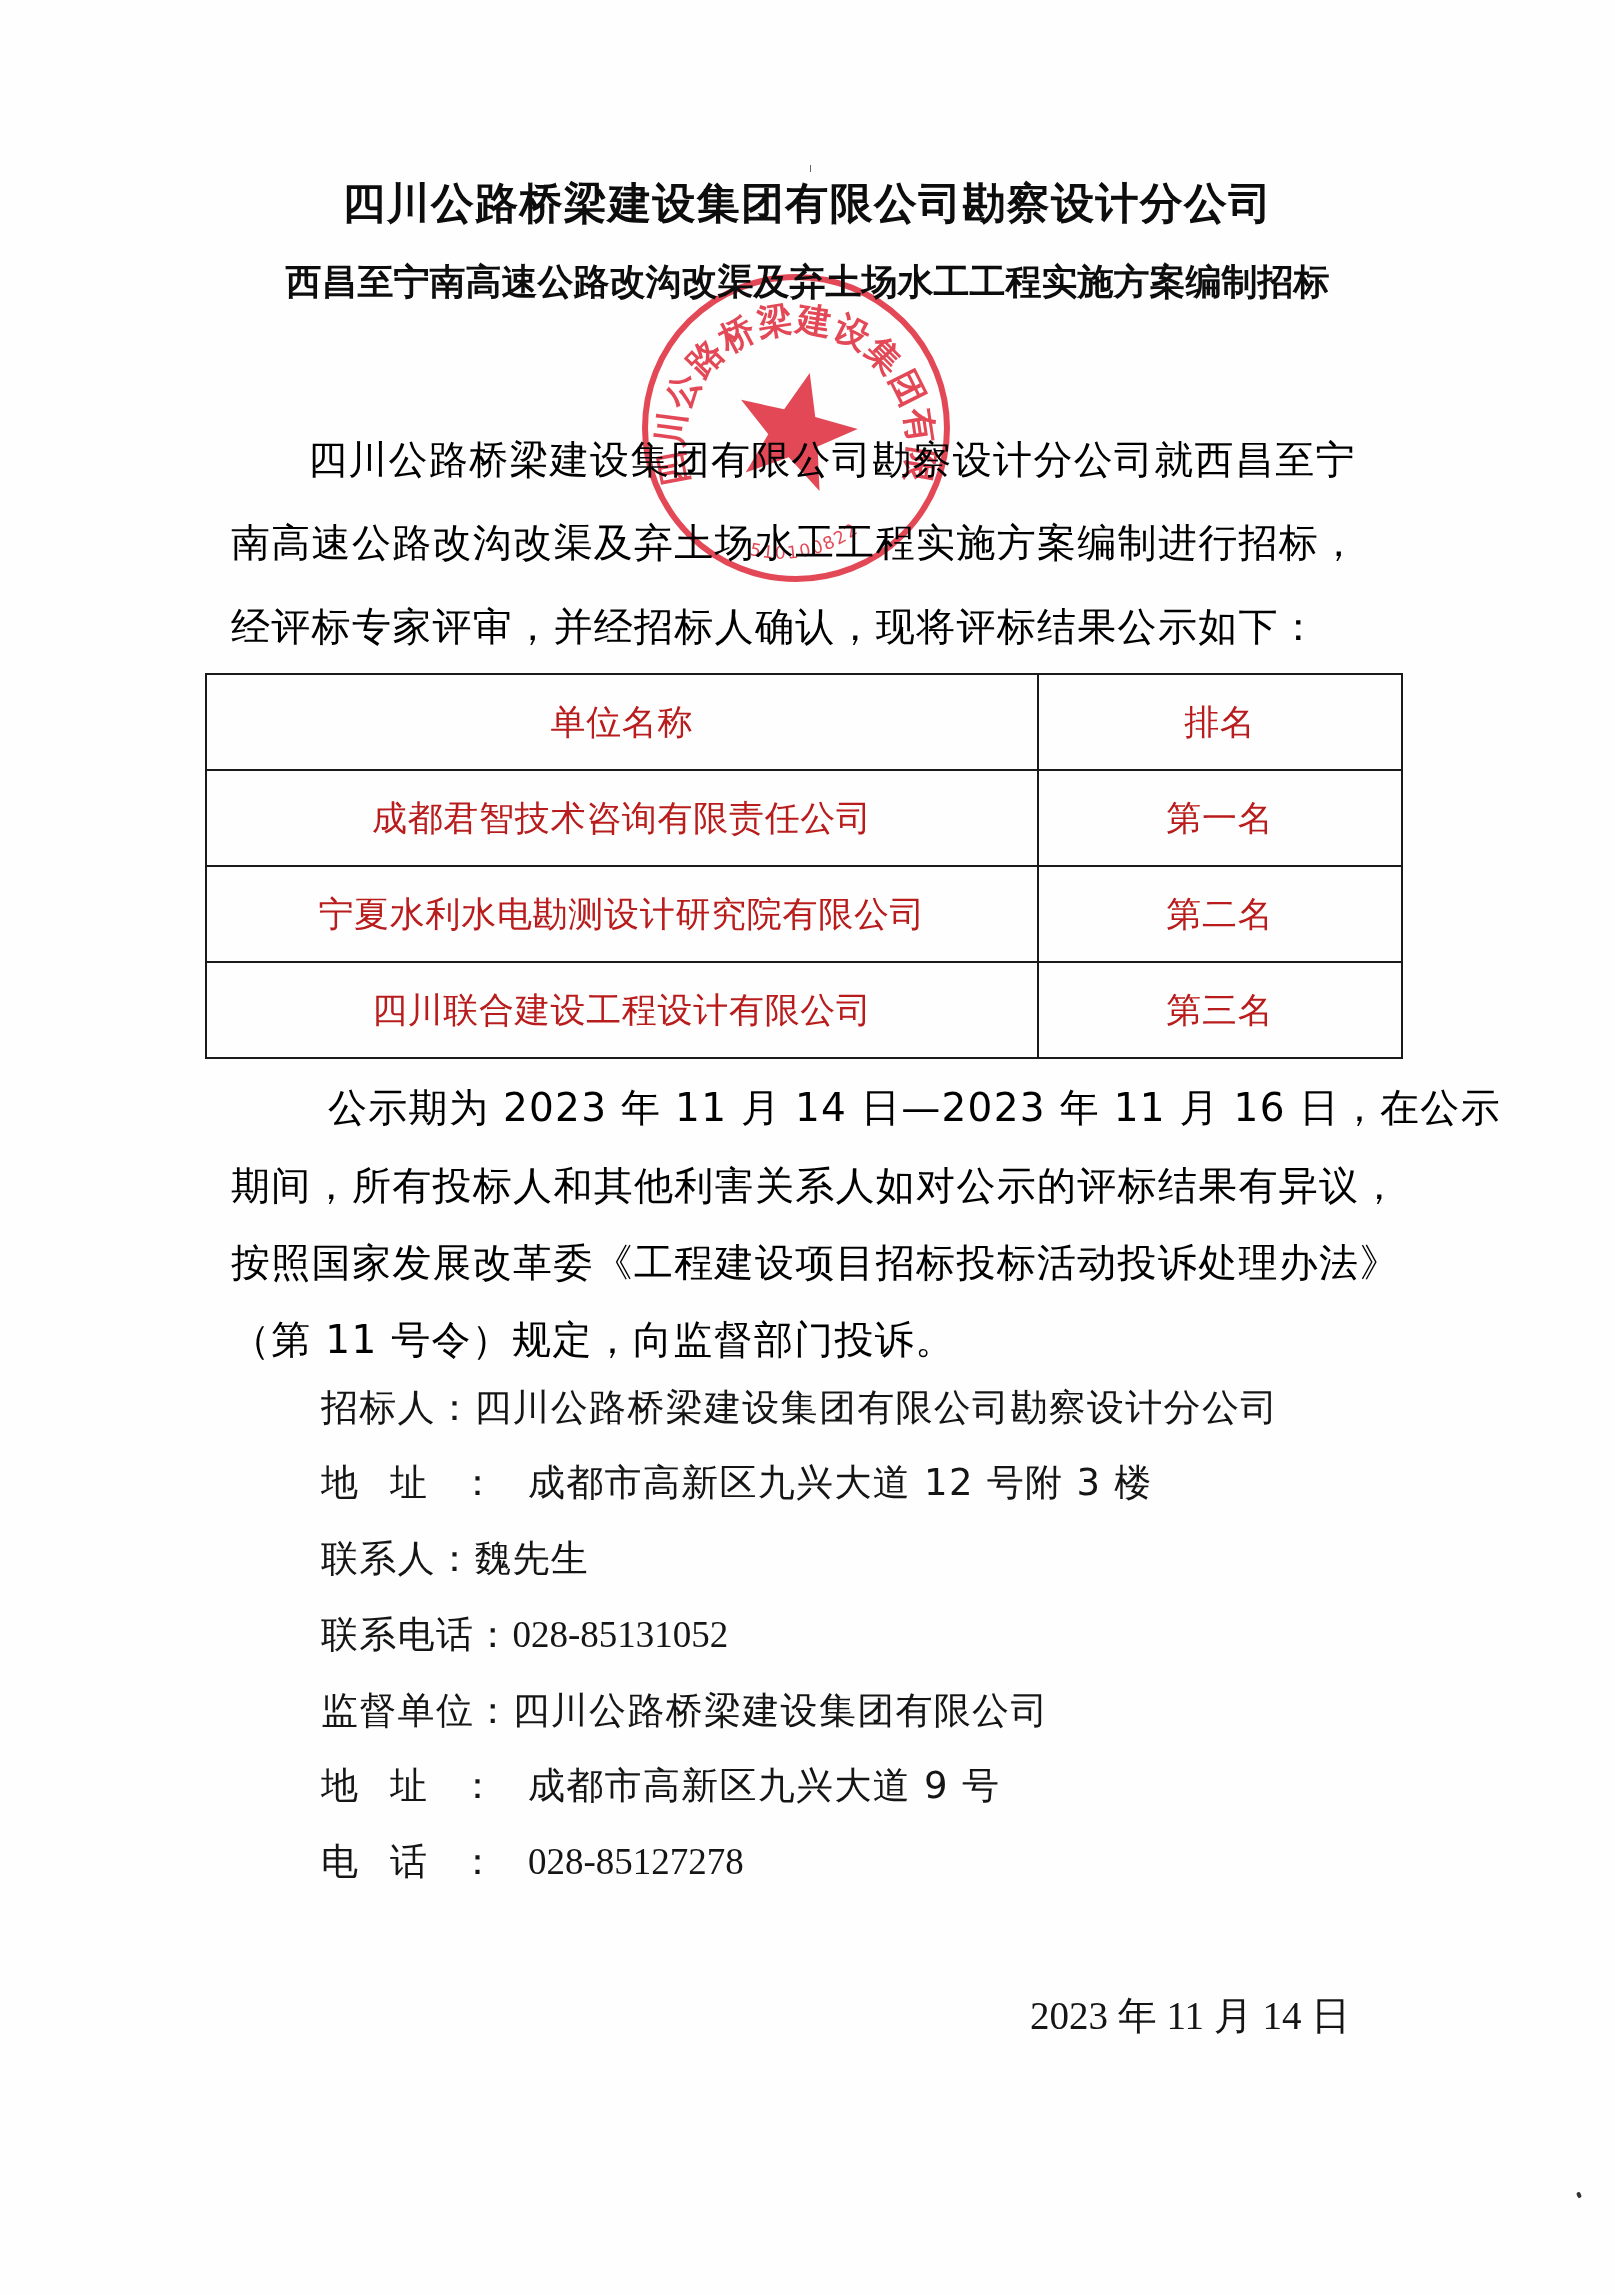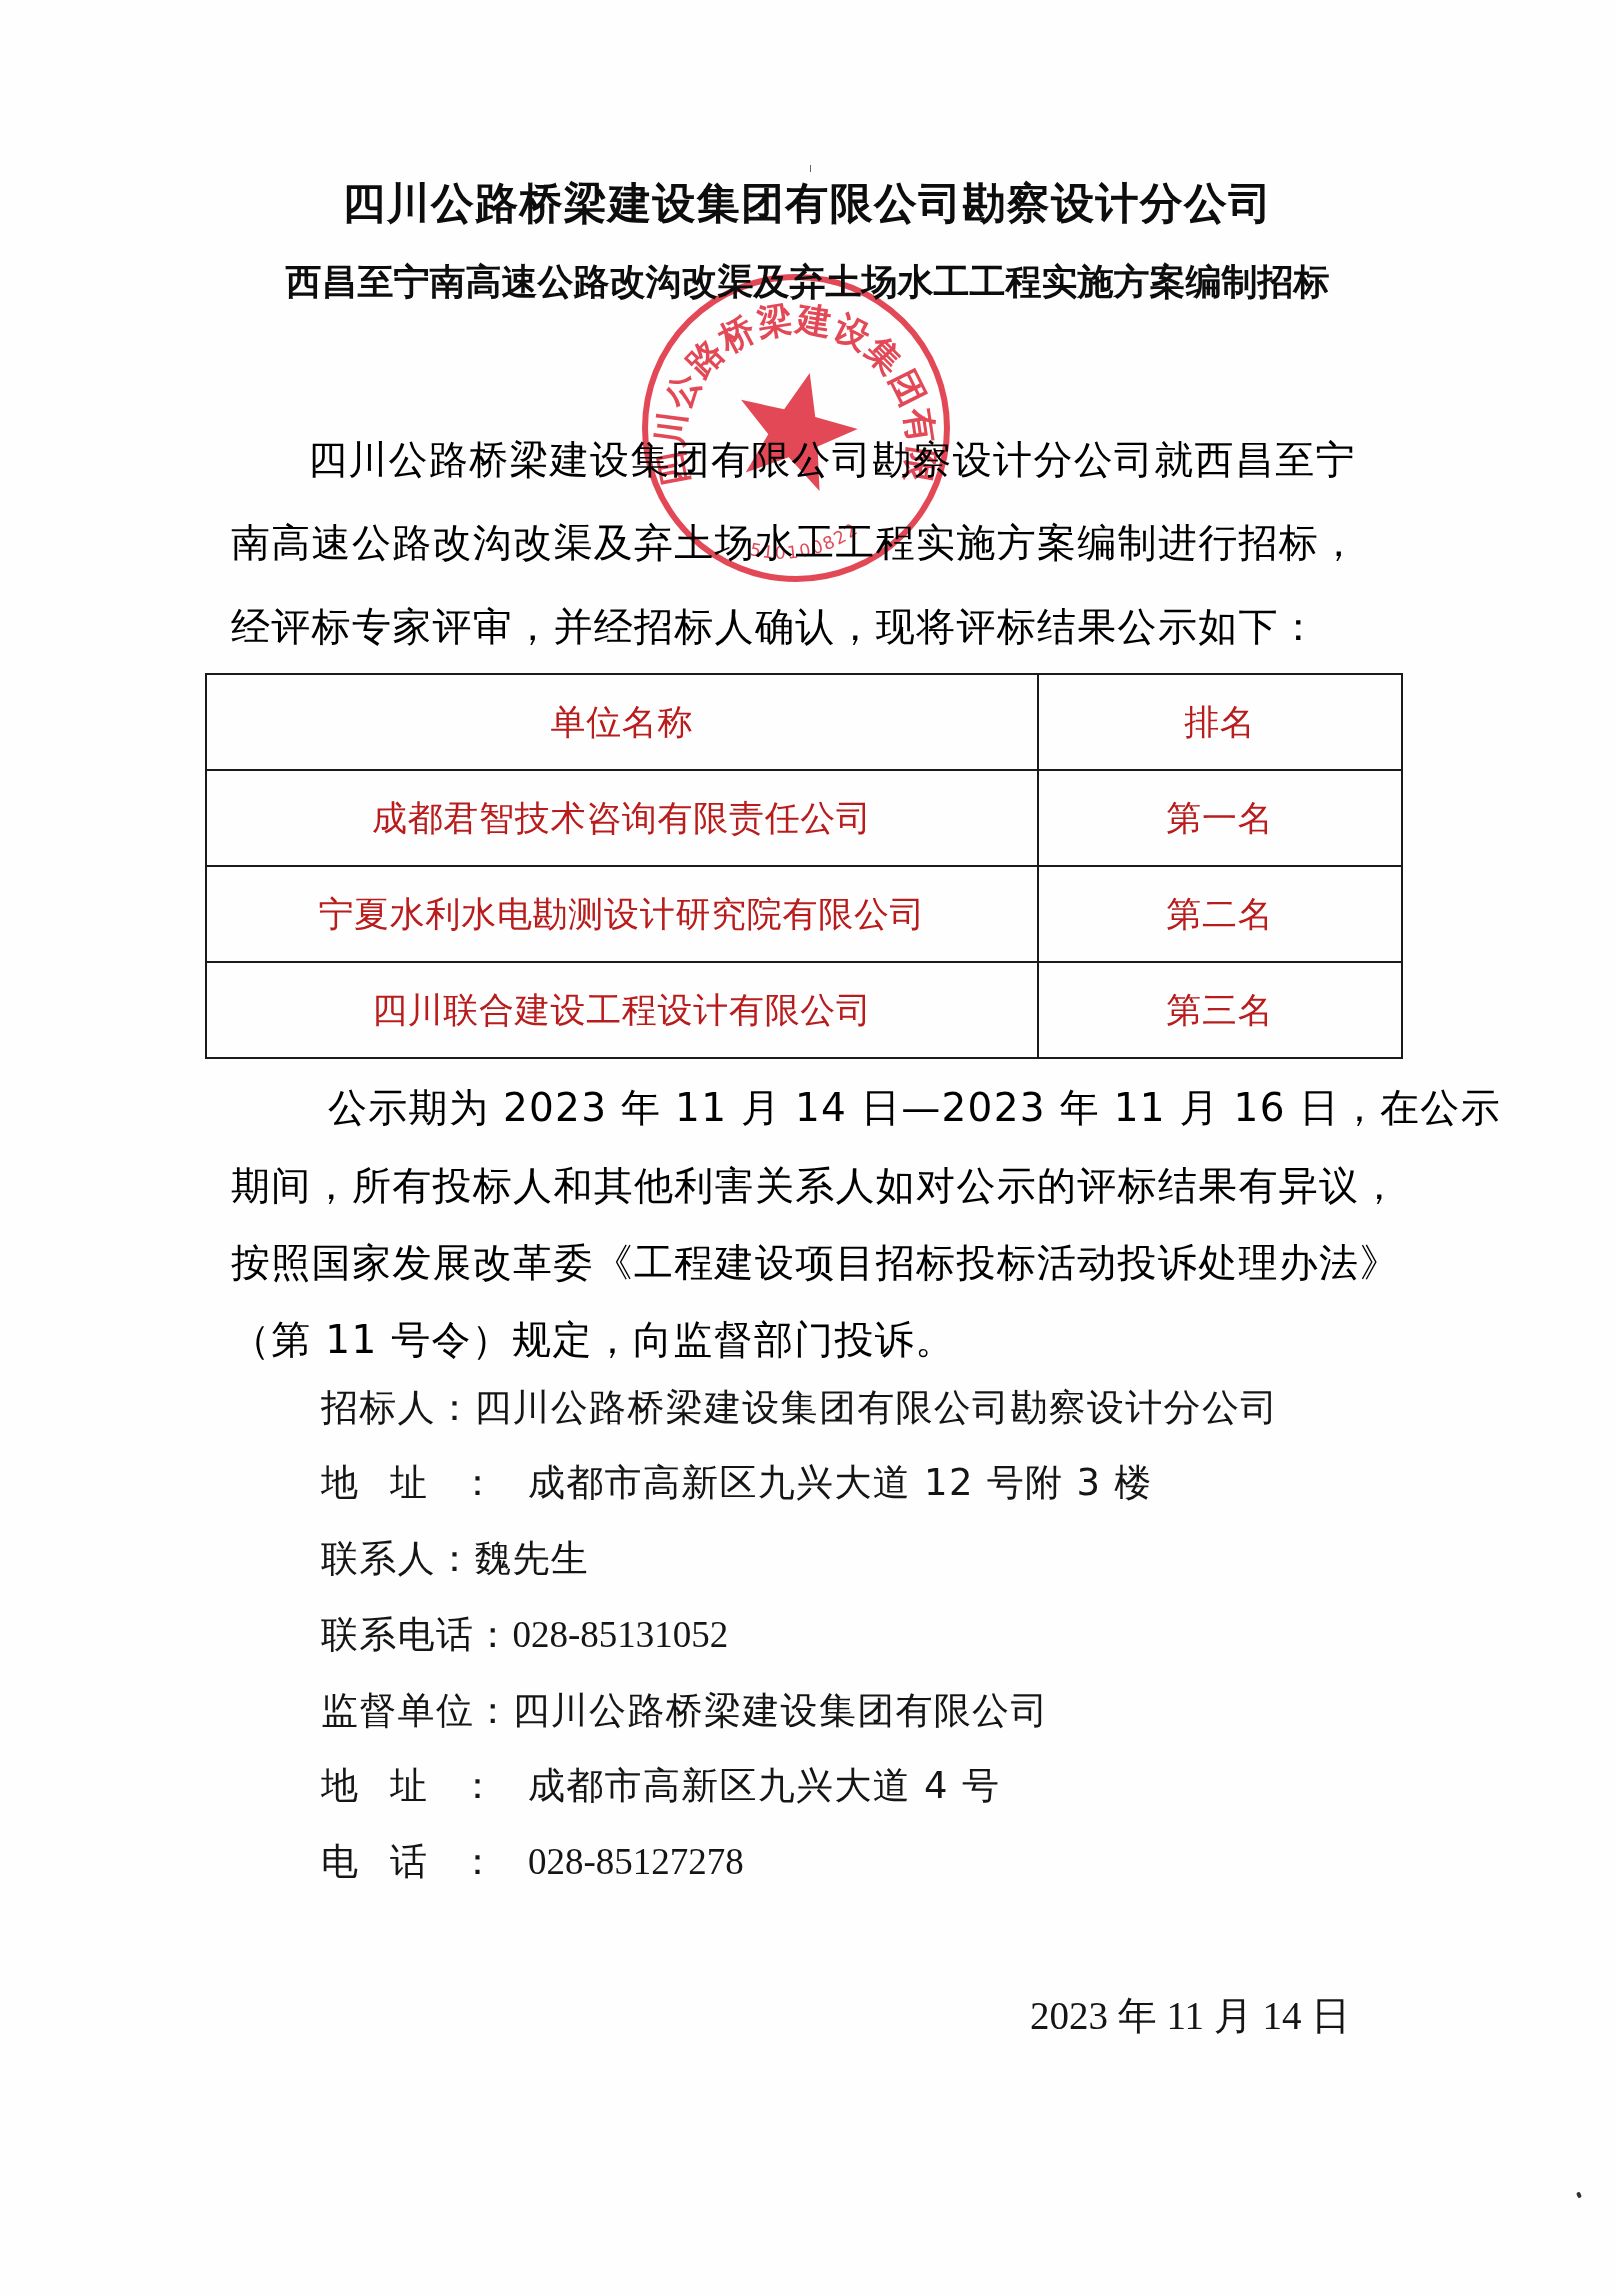--- a/index.html
+++ b/index.html
@@ -188,21 +188,21 @@
   <div class="info-line" style="top:1534px;">
     <span class="info-label">联系人：</span><span>魏先生</span>
   </div>
   <div class="info-line" style="top:1610px;">
     <span class="info-label">联系电话：</span><span class="num">028-85131052</span>
   </div>
   <div class="info-line" style="top:1686px;">
     <span class="info-label">监督单位：</span><span>四川公路桥梁建设集团有限公司</span>
   </div>
   <div class="info-line" style="top:1761px;">
-    <span class="info-label"><span style="letter-spacing:32px;">地址：</span></span><span>成都市高新区九兴大道 4 号</span>
+    <span class="info-label"><span style="letter-spacing:32px;">地址：</span></span><span>成都市高新区九兴大道 9 号</span>
   </div>
   <div class="info-line" style="top:1837px;">
     <span class="info-label"><span style="letter-spacing:32px;">电话：</span></span><span class="num">028-85127278</span>
   </div>
 
   <div class="date-line mono-num">2023 年 11 月 14 日</div>
 
   <div class="speck"></div>
 </div>
 

